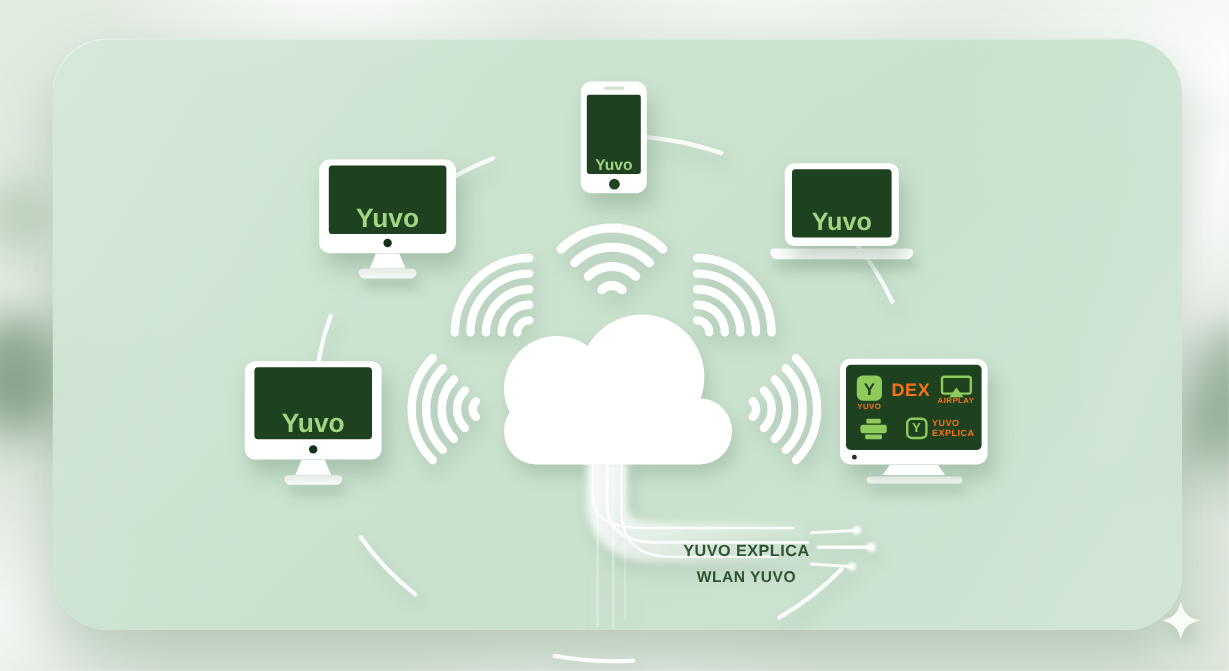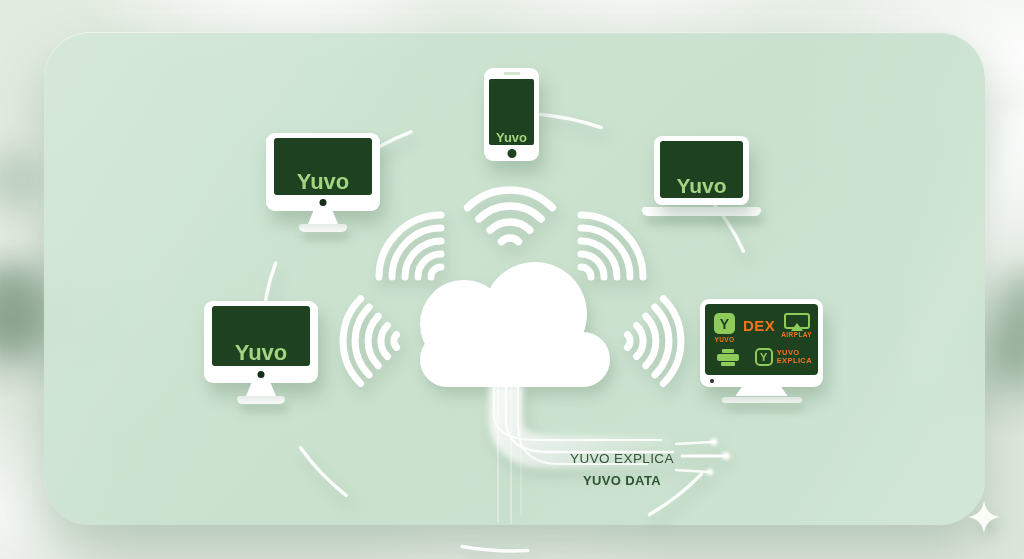--- a/index.html
+++ b/index.html
@@ -85,21 +85,21 @@
     border-left:6px solid transparent;border-right:6px solid transparent;border-bottom:8px solid #8ecb5b;}
   .printer{position:relative;width:22px;height:17px;margin-left:8px;}
   .printer .p-top{position:absolute;top:0;left:5px;width:12px;height:4px;background:#8ecb5b;border-radius:1px;}
   .printer .p-mid{position:absolute;top:5px;left:0;width:22px;height:7px;background:#8ecb5b;border-radius:2px;}
   .printer .p-out{position:absolute;top:13px;left:4px;width:14px;height:4px;background:#8ecb5b;border-radius:1px;}
   .explica{display:flex;align-items:center;margin-left:16px;}
   .explica .ex-text{margin-left:4px;font-size:7.5px;font-weight:bold;letter-spacing:.4px;line-height:8.5px;text-align:left;}
 
   
   .callout{position:absolute;left:552px;top:451px;width:140px;text-align:center;color:#2f5433;}
-  .callout .c1{font-size:13.5px;font-weight:normal;letter-spacing:.4px;}
+  .callout .c1{font-size:13.5px;font-weight:bold;letter-spacing:.4px;}
   .callout .c2{font-size:13px;font-weight:bold;letter-spacing:.4px;margin-top:7px;}
 </style>
 </head>
 <body>
 
 <div class="blob b1"></div>
 <div class="blob b2"></div>
 <div class="blob b3"></div>
 <div class="streak-light"></div>
 
@@ -258,14 +258,14 @@
       </div>
     </div>
     <div class="tdot"></div>
   </div>
   <div class="neck"></div>
   <div class="base"></div>
 </div>
 
 <div class="callout">
   <div class="c1">YUVO EXPLICA</div>
-  <div class="c2">YUVO DATA</div>
+  <div class="c2">WLAN YUVO</div>
 </div>
 
 </body></html>

